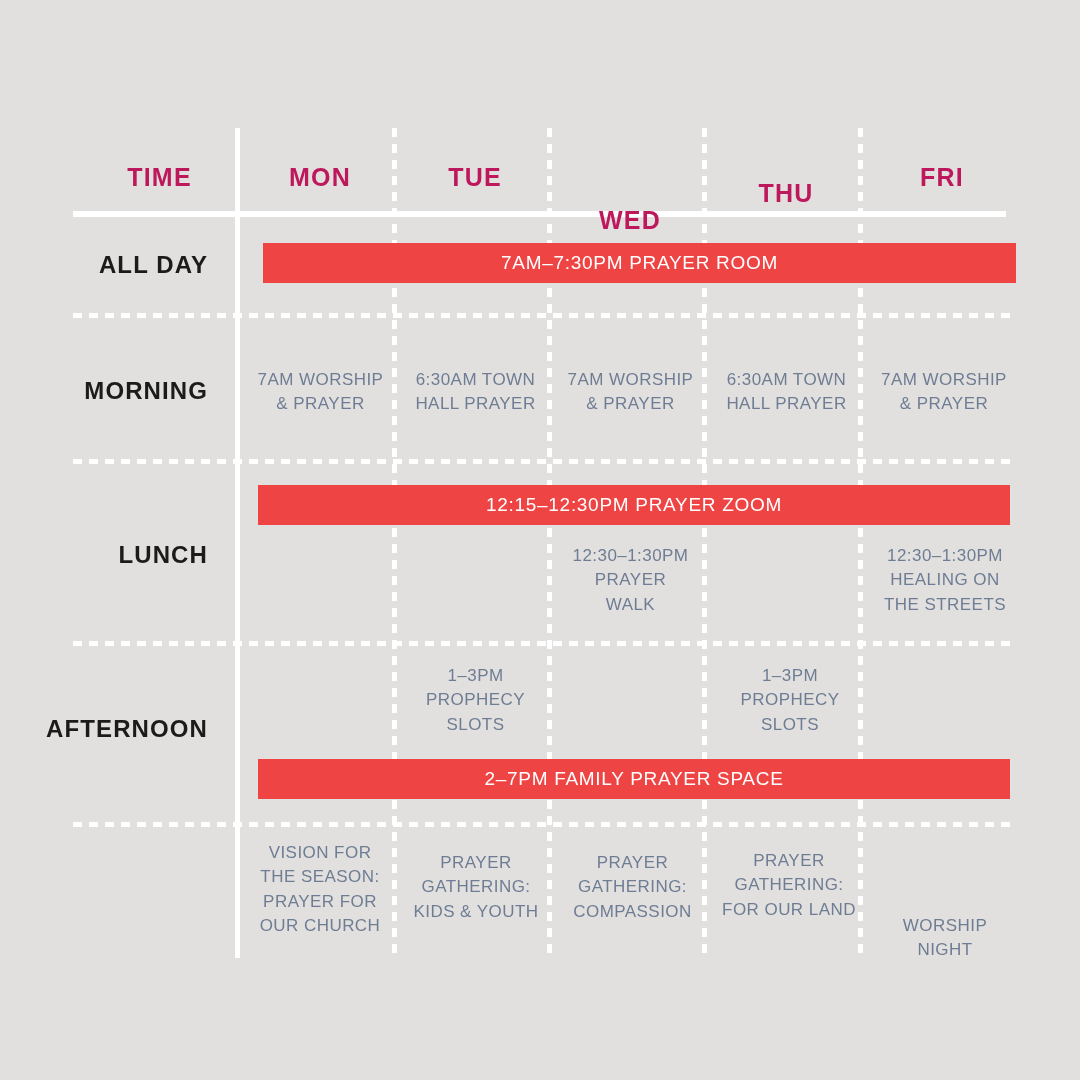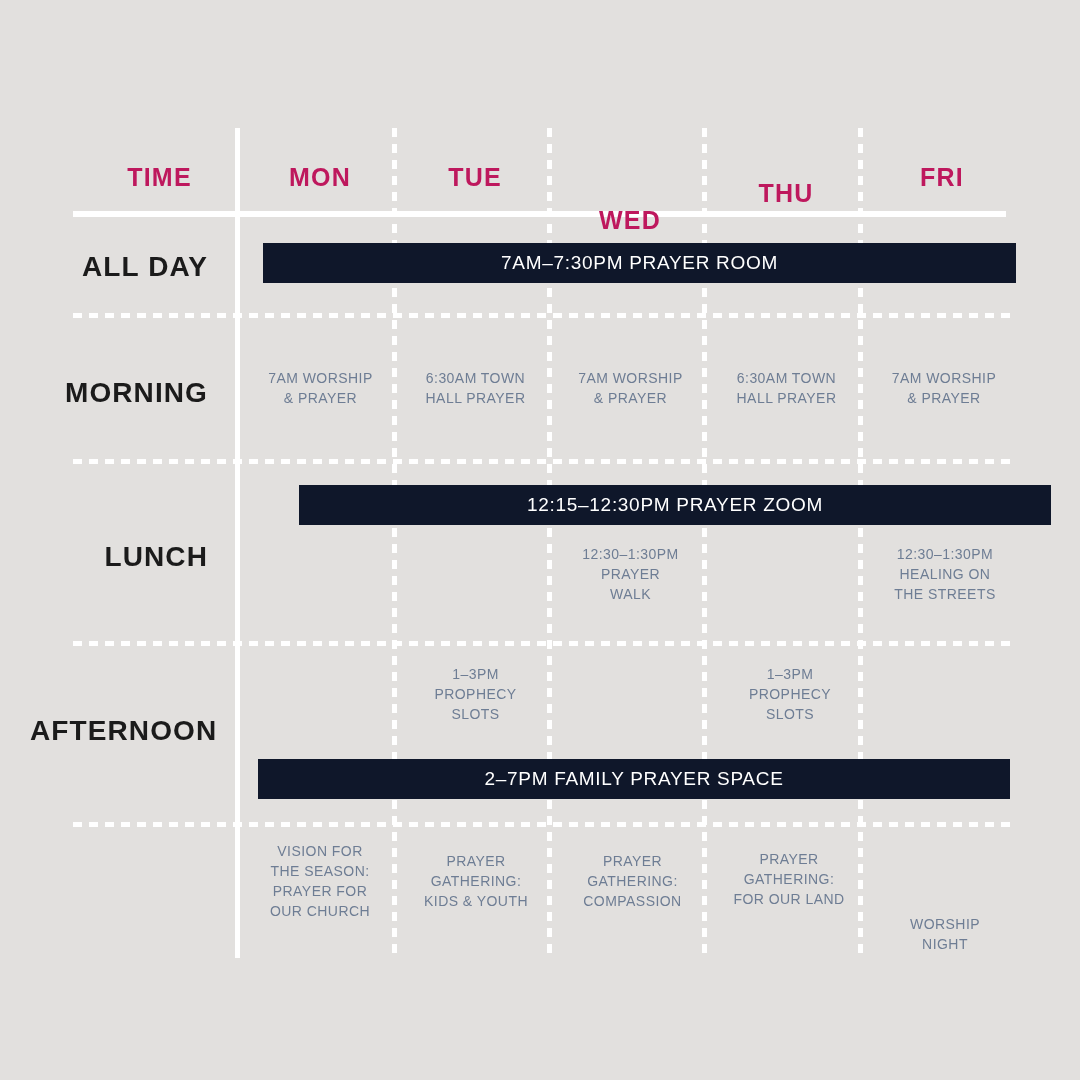--- a/index.html
+++ b/index.html
@@ -88,40 +88,40 @@
     width: 175px;
   }
 
   
   .row-label {
     position: absolute;
     left: 30px;
     width: 178px;
     text-align: right;
     font-weight: bold;
-    font-size: 28px;
+    font-size: 24px;
     letter-spacing: 1.1px;
     color: #1b1b1b;
     line-height: 1.32;
   }
 
   
   .cell {
     position: absolute;
     text-align: center;
-    font-size: 14px;
+    font-size: 17px;
     letter-spacing: 0.45px;
     line-height: 1.44;
     color: #6e7d94;
   }
 
   
   .banner {
     position: absolute;
-    background: #0f172a;
+    background: #ef4444;
     color: #ffffff;
     font-size: 19px;
     letter-spacing: 0.7px;
     text-align: center;
     display: flex;
     align-items: center;
     justify-content: center;
   }
 </style>
 </head>
@@ -171,21 +171,21 @@
   <div class="cell" style="left:714px;top:368px;width:145px;">
       <div>6:30AM TOWN</div>
       <div>HALL PRAYER</div>
     </div>
   <div class="cell" style="left:870px;top:368px;width:148px;">
       <div>7AM WORSHIP</div>
       <div>&amp; PRAYER</div>
     </div>
 
   <div class="row-label" style="top:539px;">LUNCH</div>
-  <div class="banner" style="left:258px;top:485px;width:752px;height:40px;margin-left:41px;">12:15–12:30PM PRAYER ZOOM</div>
+  <div class="banner" style="left:258px;top:485px;width:752px;height:40px;">12:15–12:30PM PRAYER ZOOM</div>
   <div class="cell" style="left:558px;top:544px;width:145px;">
       <div>12:30–1:30PM</div>
       <div>PRAYER</div>
       <div>WALK</div>
     </div>
   <div class="cell" style="left:870px;top:544px;width:150px;">
       <div>12:30–1:30PM</div>
       <div>HEALING ON</div>
       <div>THE STREETS</div>
     </div>

